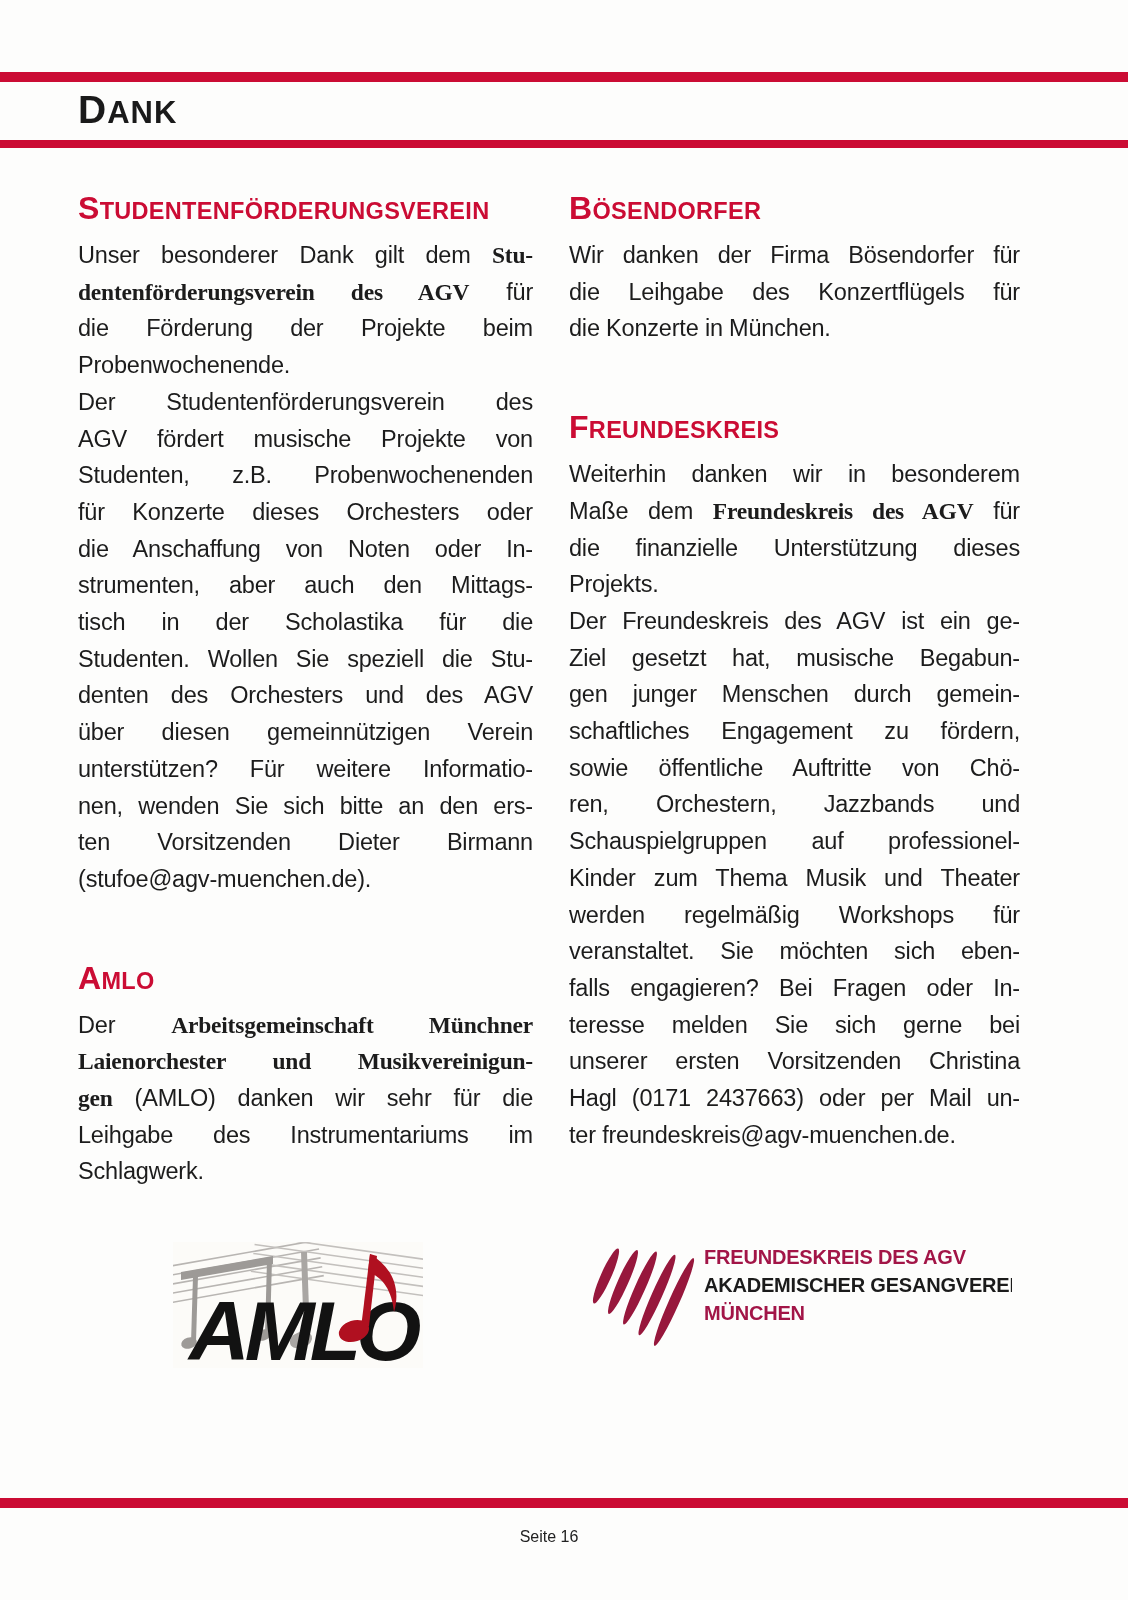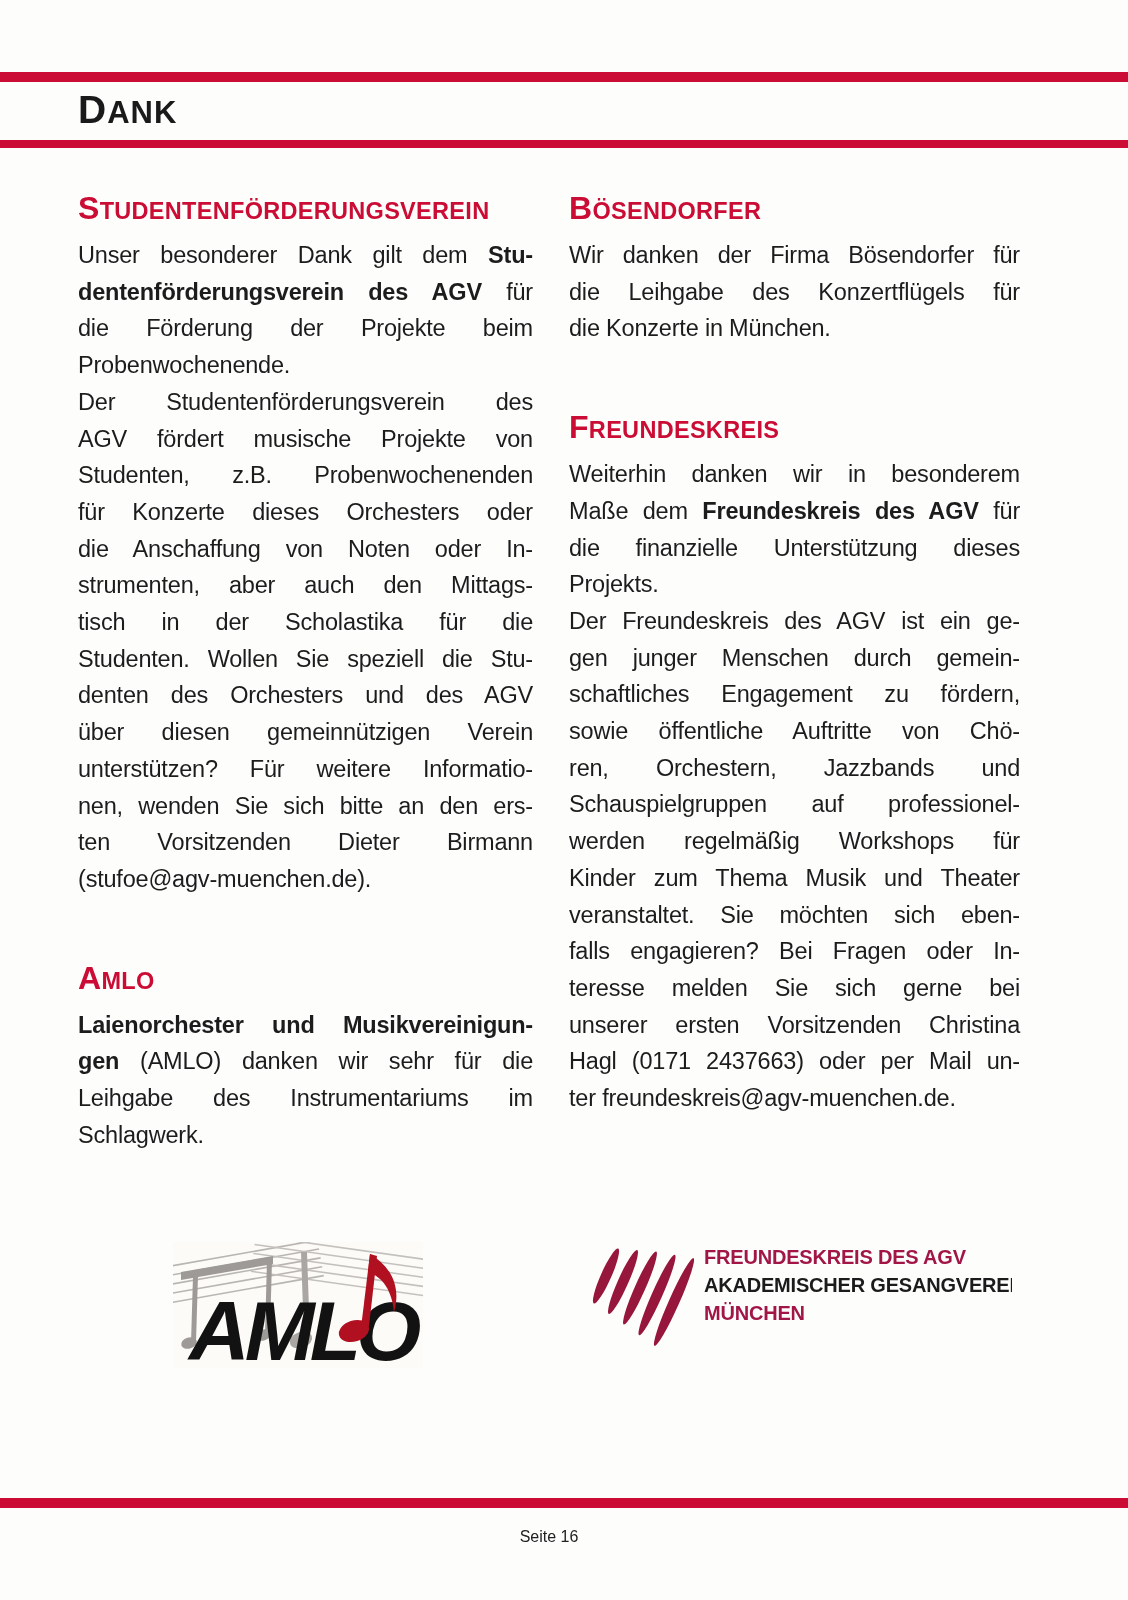--- a/index.html
+++ b/index.html
@@ -37,21 +37,21 @@
   .line {
     font-size:23.5px;
     line-height:36.7px;
     letter-spacing:-0.2px;
     text-align:justify;
     text-align-last:justify;
     text-justify:inter-word;
     color:#1c1c1c;
   }
   .line.last { text-align-last:left; }
-  .b { font-weight:700; }
+  .b { font-weight:700;font-family:Liberation Serif, serif; }
 
   
   #amlo-logo { position:absolute; left:173px; top:1242px; width:250px; height:126px; background:#fcfbf8; }
   #fk-logo   { position:absolute; left:592px; top:1238px; width:420px; height:114px; }
   #amlo-logo svg, #fk-logo svg { display:block; width:100%; height:100%; }
 
   #footer-text { position:absolute; top:1528px; left:78px; width:942px; text-align:center; font-size:16px; color:#222; }
 </style>
 </head>
 <body>
@@ -83,20 +83,21 @@
           <div class="line"><span>über diesen gemeinnützigen Verein</span></div>
           <div class="line"><span>unterstützen? Für weitere Informatio-</span></div>
           <div class="line"><span>nen, wenden Sie sich bitte an den ers-</span></div>
           <div class="line"><span>ten Vorsitzenden Dieter Birmann</span></div>
           <div class="line last"><span>(stufoe@agv-muenchen.de).</span></div>
         </div>
       </div>
       <div class="section">
         <h2 class="section-heading smallcaps"><span class="lead">A</span><span class="rest">mlo</span></h2>
         <div>
+          <div class="line"><span>Der </span><span class="b">Arbeitsgemeinschaft Münchner</span></div>
           <div class="line"><span class="b">Laienorchester und Musikvereinigun-</span></div>
           <div class="line"><span class="b">gen</span><span> (AMLO) danken wir sehr für die</span></div>
           <div class="line"><span>Leihgabe des Instrumentariums im</span></div>
           <div class="line last"><span>Schlagwerk.</span></div>
         </div>
       </div>
     </div>
   <div class="col right">
       <div class="section">
         <h2 class="section-heading smallcaps"><span class="lead">B</span><span class="rest">ösendorfer</span></h2>
@@ -109,27 +110,28 @@
       <div class="section">
         <h2 class="section-heading smallcaps"><span class="lead">F</span><span class="rest">reundeskreis</span></h2>
         <div>
           <div class="line"><span>Weiterhin danken wir in besonderem</span></div>
           <div class="line"><span>Maße dem </span><span class="b">Freundeskreis des AGV</span><span> für</span></div>
           <div class="line"><span>die finanzielle Unterstützung dieses</span></div>
           <div class="line last"><span>Projekts.</span></div>
         </div>
         <div>
           <div class="line"><span>Der Freundeskreis des AGV ist ein ge-</span></div>
+          <div class="line"><span>Ziel gesetzt hat, musische Begabun-</span></div>
           <div class="line"><span>gen junger Menschen durch gemein-</span></div>
           <div class="line"><span>schaftliches Engagement zu fördern,</span></div>
           <div class="line"><span>sowie öffentliche Auftritte von Chö-</span></div>
           <div class="line"><span>ren, Orchestern, Jazzbands und</span></div>
           <div class="line"><span>Schauspielgruppen auf professionel-</span></div>
+          <div class="line"><span>Kinder zum Thema Musik und Theater</span></div>
           <div class="line"><span>werden regelmäßig Workshops für</span></div>
-          <div class="line"><span>Kinder zum Thema Musik und Theater</span></div>
           <div class="line"><span>veranstaltet. Sie möchten sich eben-</span></div>
           <div class="line"><span>falls engagieren? Bei Fragen oder In-</span></div>
           <div class="line"><span>teresse melden Sie sich gerne bei</span></div>
           <div class="line"><span>unserer ersten Vorsitzenden Christina</span></div>
           <div class="line"><span>Hagl (0171 2437663) oder per Mail un-</span></div>
           <div class="line last"><span>ter freundeskreis@agv-muenchen.de.</span></div>
         </div>
       </div>
     </div>
 </div>

